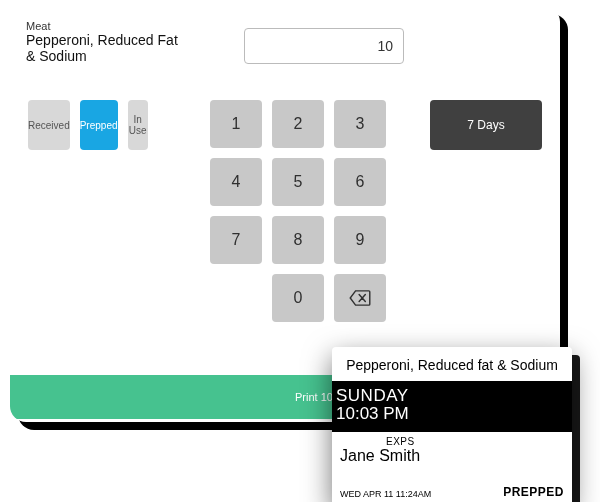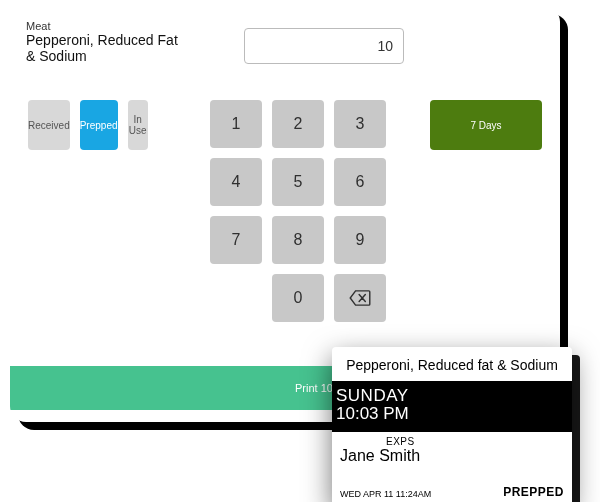--- a/index.html
+++ b/index.html
@@ -72,30 +72,30 @@
     display: flex; align-items: center; justify-content: center;
   }
   .keypad .spacer { visibility: hidden; }
   .right-col {
     position: absolute;
     right: 18px; top: 94px;
     width: 112px;
   }
   .days-btn {
     width: 100%; height: 50px;
-    background: #4d7c0f;
+    background: #404040;
     color: #fff;
     border: none;
     border-radius: 4px;
-    font-size: 10px;
+    font-size: 12px;
     cursor: pointer;
   }
   .print-bar {
     position: absolute;
-    left: 0; right: 0; bottom: 12px;
+    left: 0; right: 0; bottom: 3px;
     height: 44px;
     background: #46c28f;
     color: #fff;
     display: flex;
     align-items: center;
     justify-content: flex-start;
     padding-left: 285px;
     font-size: 11px;
     cursor: pointer;
     border: none;

